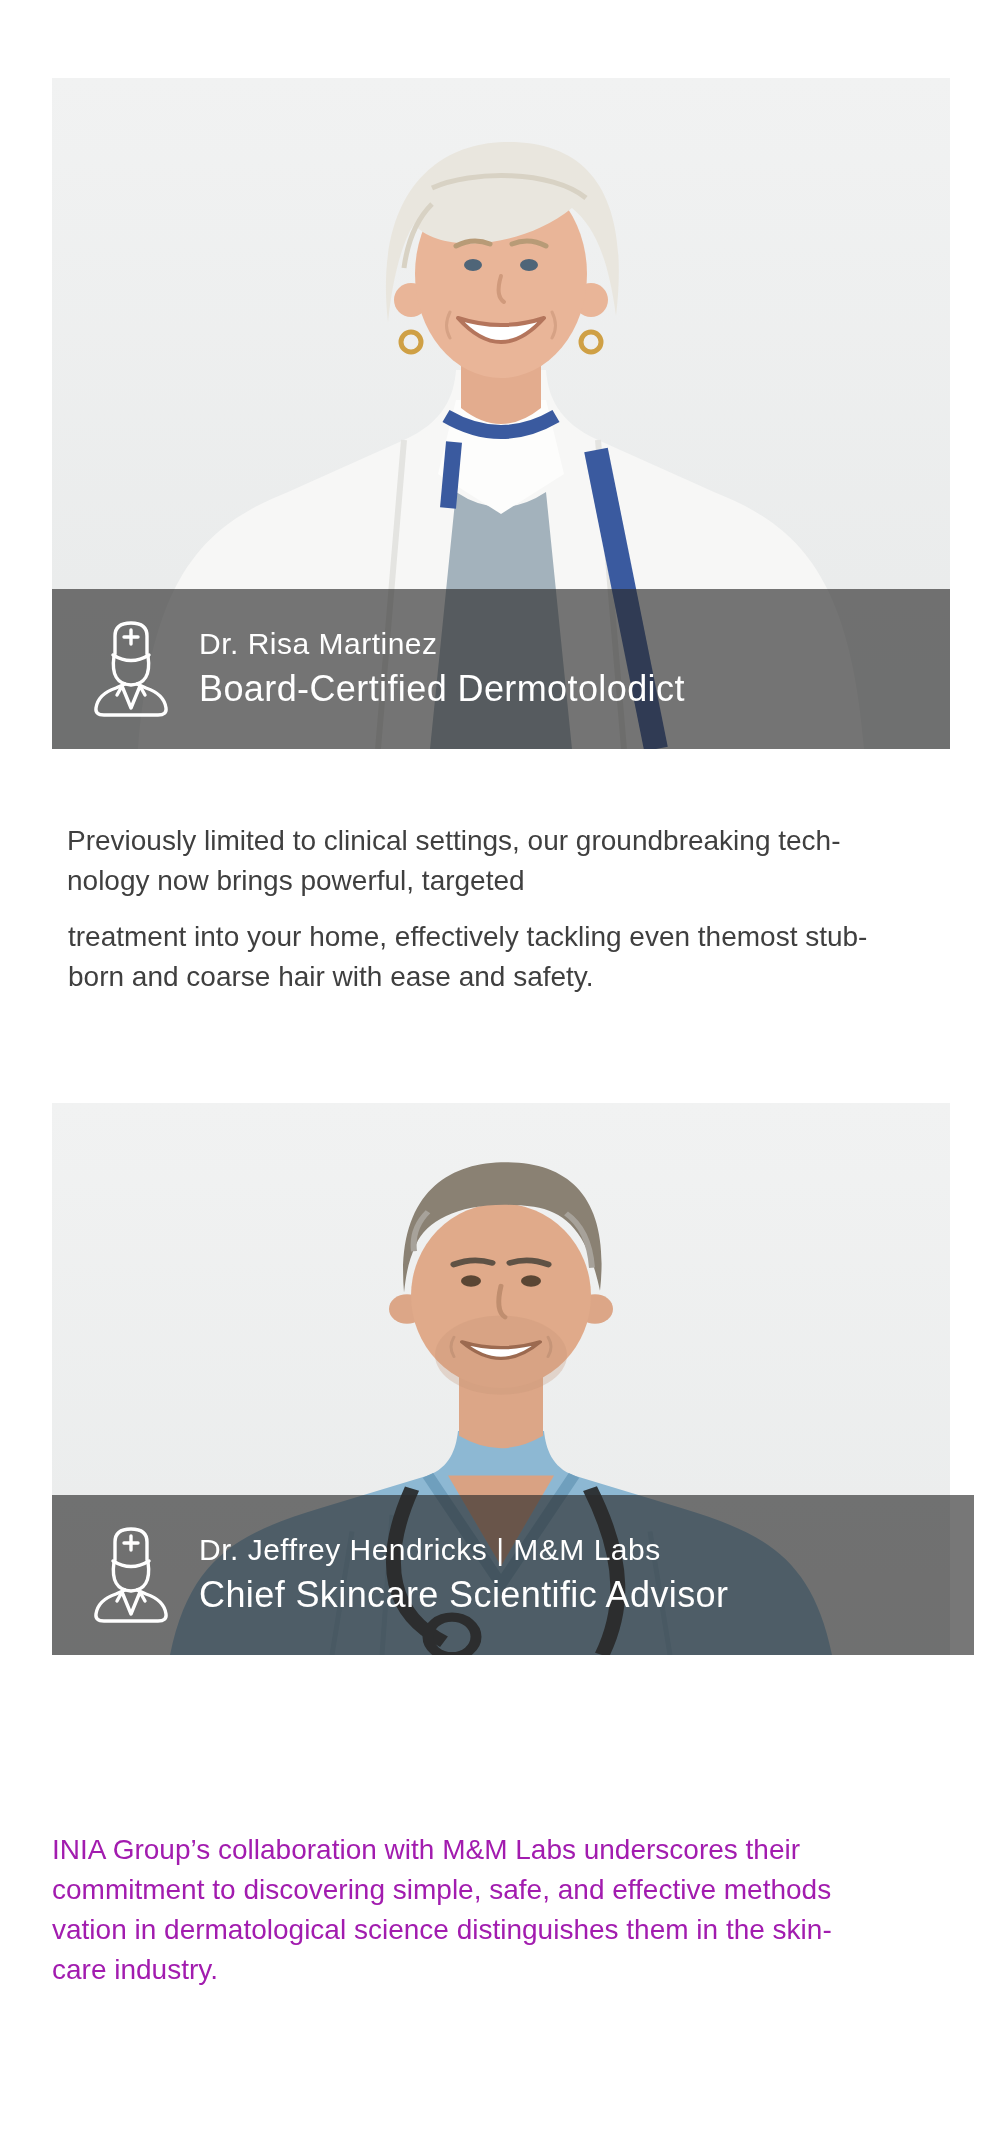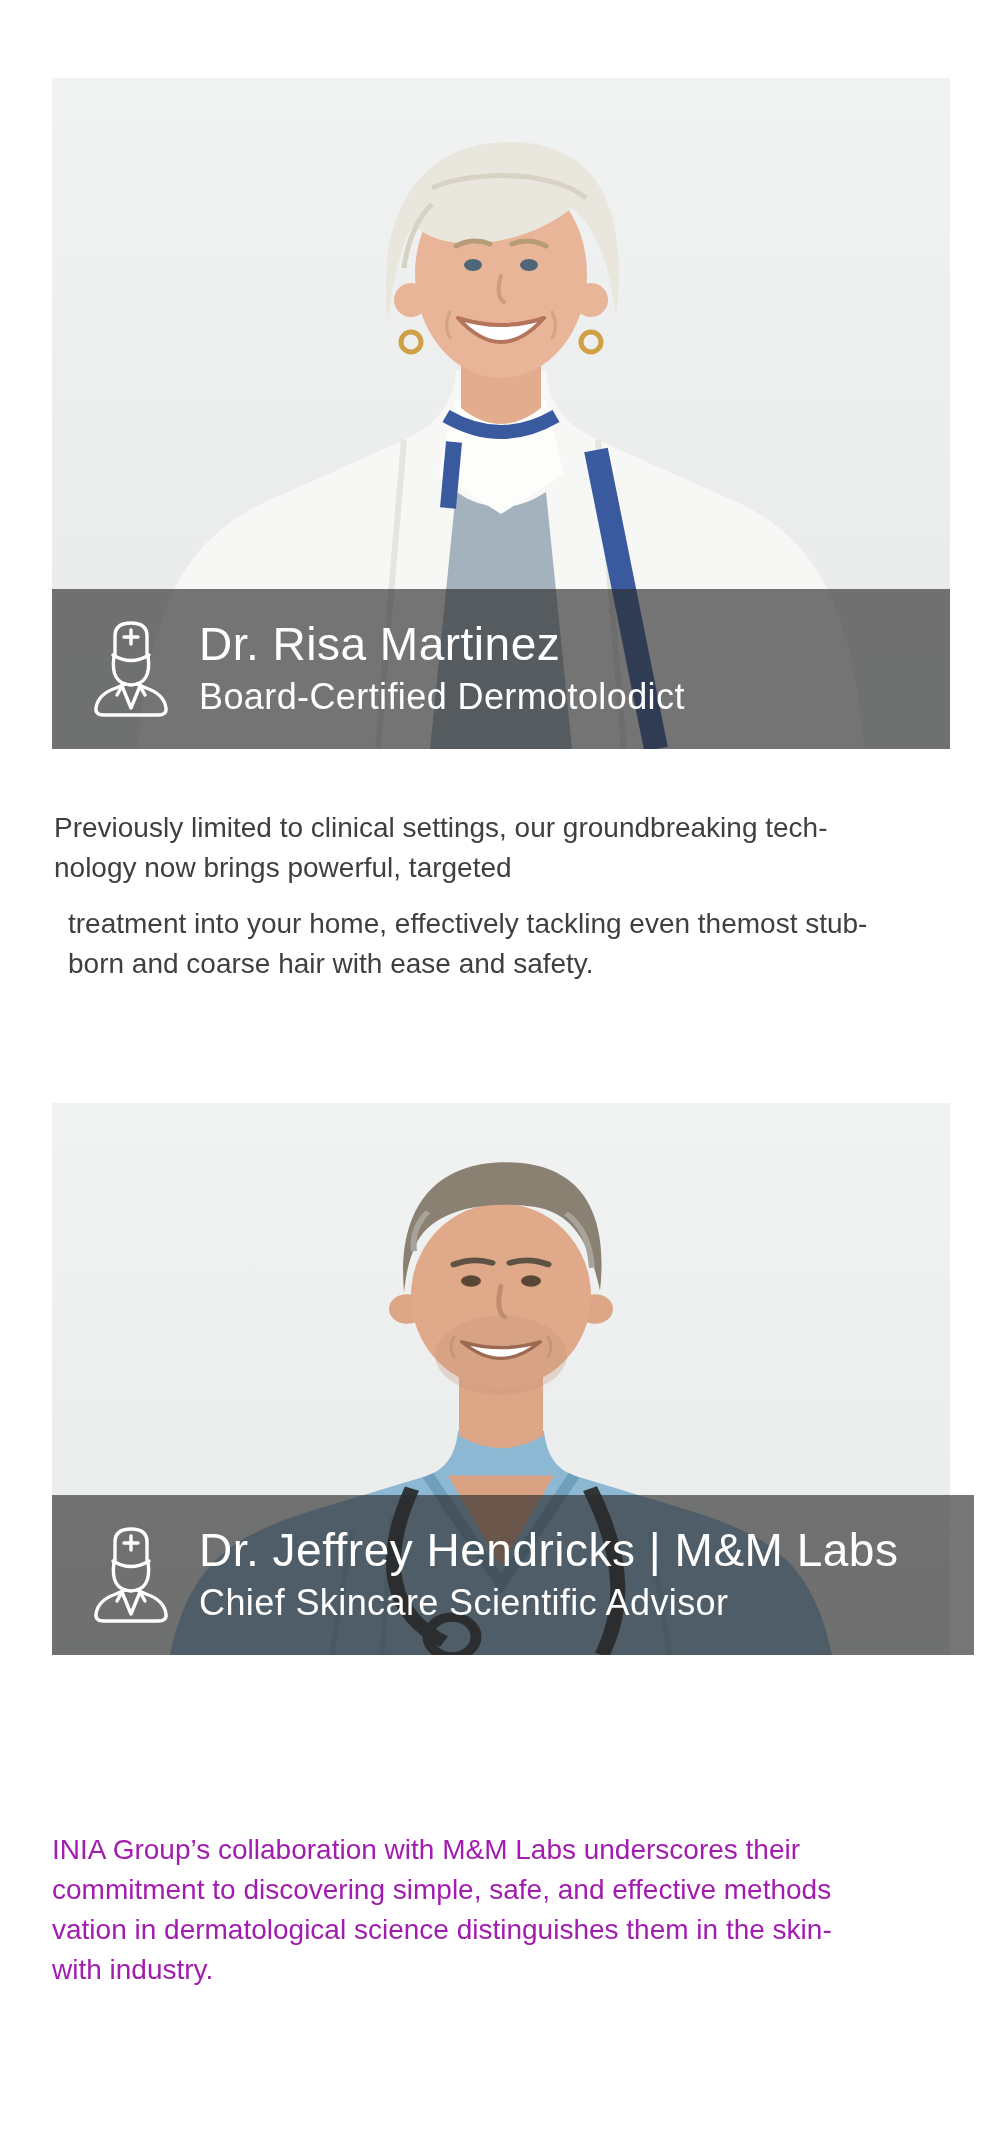--- a/index.html
+++ b/index.html
@@ -8,21 +8,21 @@
 
   .profile-card{position:absolute;left:52px;width:898px;overflow:hidden;}
   #card-risa{top:78px;height:671px;}
   #card-jeffrey{top:1103px;height:552px;padding-left:24px;}
   .portrait{position:absolute;top:0;left:0;width:898px;height:100%;display:block;}
 
   .banner{position:absolute;left:0;right:0;bottom:0;height:160px;
           background:rgba(42,42,42,0.64);display:flex;align-items:center;}
   .doctor-icon{margin-left:40px;width:78px;height:98px;flex:none;display:block;}
   .banner-text{margin-left:29px;color:#fff;}
-  .banner-title{font-size:46px;font-weight:300;letter-spacing:.5px;line-height:1.08;}
+  .banner-title{font-size:30px;font-weight:300;letter-spacing:.5px;line-height:1.08;}
   .banner-subtitle{font-size:36px;font-weight:300;margin-top:7px;letter-spacing:.4px;}
 
   .copy{position:absolute;left:52px;width:910px;color:#3f3f3f;
         font-size:28px;font-weight:300;line-height:40px;letter-spacing:0;}
   #copy-tech{top:806px;}
   #copy-tech .block + .block{margin-top:18px;}
   #copy-collab{top:1830px;}
   .line{display:block;white-space:nowrap;}
 </style>
 </head>
@@ -83,21 +83,21 @@
         <path d="M30 66 L39 88 L48 66 M30 66 L25 75 M48 66 L53 75"></path>
       </svg>
       <div class="banner-text" style="color: rgb(255, 255, 255);">
         <div class="banner-title">Dr. Risa Martinez</div>
         <div class="banner-subtitle">Board-Certified Dermotolodict</div>
       </div>
     </div>
   </section>
 
   <div class="copy" id="copy-tech" style="color: rgb(63, 63, 63);">
-    <p class="block" style="margin:2px">
+    <p class="block" style="margin:15px">
       <span class="line">Previously limited to clinical settings, our groundbreaking tech-</span>
       <span class="line">nology now brings powerful, targeted</span>
     </p>
     <p class="block" style="margin:16px">
       <span class="line">treatment into your home, effectively tackling even themost stub-</span>
       <span class="line">born and coarse hair with ease and safety.</span>
     </p>
   </div>
 
   <section class="profile-card" id="card-jeffrey">
@@ -154,17 +154,17 @@
         <div class="banner-subtitle">Chief Skincare Scientific Advisor</div>
       </div>
     </div>
   </section>
 
   <div class="copy" id="copy-collab" style="color: #a21caf;">
     <p class="block" style="margin:0">
       <span class="line">INIA Group’s collaboration with M&amp;M Labs underscores their</span>
       <span class="line">commitment to discovering simple, safe, and effective methods</span>
       <span class="line">vation in dermatological science distinguishes them in the skin-</span>
-      <span class="line">with industry.</span>
+      <span class="line">care industry.</span>
     </p>
   </div>
 
 </div>
 
 </body></html>

